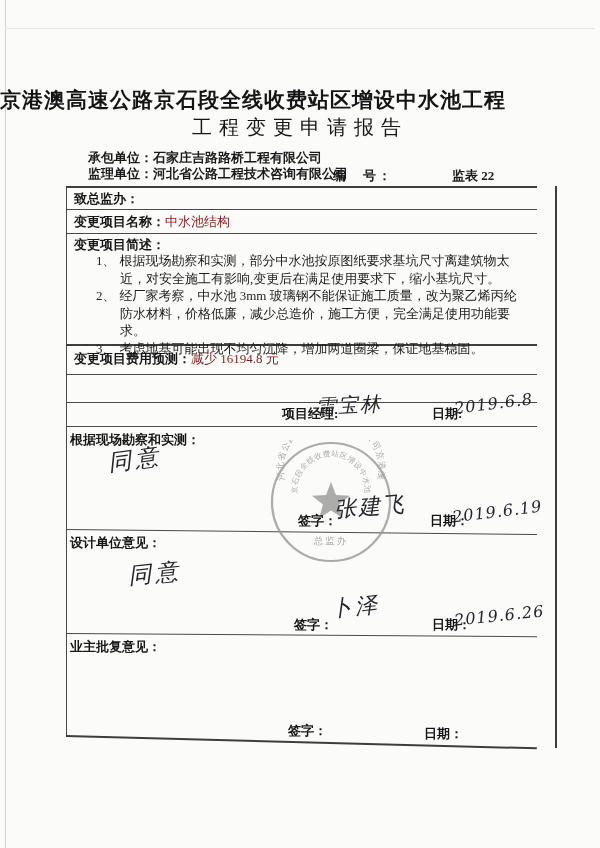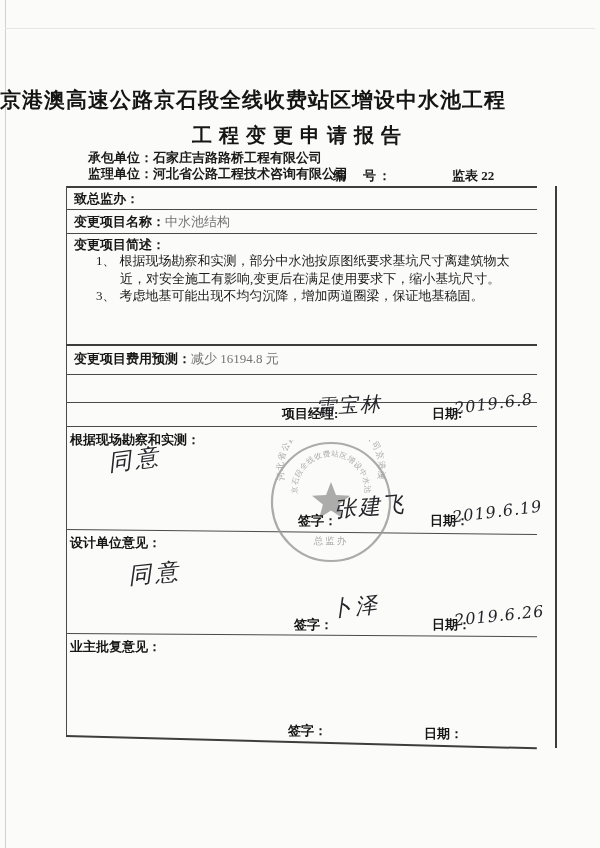--- a/index.html
+++ b/index.html
@@ -7,39 +7,39 @@
     width:600px;height:848px;position:relative;
     background:#fbfbf9;
     font-family:"Liberation Serif","DejaVu Serif",serif;
     color:#1c1c1c;overflow:hidden;
   }
   .scan-edge-left{position:absolute;left:5px;top:0;width:1px;height:848px;background:#d2d2cc;}
   .scan-edge-top{position:absolute;left:5px;top:28px;width:590px;height:1px;background:#e7e7e2;}
 
   .title1{position:absolute;left:0;top:86px;width:600px;
     font-size:21px;font-weight:bold;letter-spacing:1px;color:#151515;}
-  .title2{position:absolute;left:0;top:122px;width:600px;text-align:center;
-    font-size:20px;font-weight:bold;letter-spacing:7px;color:#151515;}
+  .title2{position:absolute;left:0;top:114px;width:600px;text-align:center;
+    font-size:20px;font-weight:normal;letter-spacing:7px;color:#151515;}
 
   .hdrline{position:absolute;font-size:13px;font-weight:bold;color:#1a1a1a;white-space:nowrap;text-align:center;}
   .hdr1{left:88px;top:149px;}
   .hdr2{left:88px;top:165px;}
   .hdr-num{left:333px;top:167px;letter-spacing:2px;}
   .hdr-code{left:452px;top:167px;}
 
   .table{position:absolute;left:66px;top:186px;width:491px;height:563px;}
   .table .bt{position:absolute;left:0;top:0;width:471px;height:2px;background:#3d3d3d;}
   .table .bl{position:absolute;left:0;top:0;width:1px;height:551px;background:#4a4a4a;}
   .table .br{position:absolute;right:0;top:0;width:2px;height:562px;background:#3d3d3d;}
   .hline{position:absolute;left:0;width:471px;height:1px;background:#4a4a4a;}
   .hline.thick{height:2px;background:#3d3d3d;}
 
   .cell{position:absolute;font-size:13px;white-space:nowrap;}
   .lbl{font-weight:600;color:#161616;}
-  .val{font-weight:400;color:#737373;margin-top:28px;}
+  .val{font-weight:400;color:#7f1d1d;margin-top:28px;}
 
   .items{position:absolute;left:30px;top:66px;width:424px;font-size:13px;line-height:17.5px;color:#1b1b1b;}
   .item{padding-left:24px;text-indent:-24px;white-space:normal;}
   .item .inum{font-weight:400;padding-right:4px;}
 
   .hw{position:absolute;font-style:italic;color:#24242a;white-space:nowrap;
       font-family:"DejaVu Serif","Liberation Serif",serif;}
   .hw-pm-sig{left:250px;top:206px;font-size:20px;transform:rotate(-3deg);letter-spacing:2px;}
   .hw-pm-date{left:388px;top:208px;font-size:16px;transform:rotate(-7deg);letter-spacing:1px;}
   .hw-sup-op{left:42px;top:258px;font-size:23px;transform:rotate(-8deg);letter-spacing:4px;}
@@ -90,20 +90,21 @@
 
   <div class="cell lbl" style="left:8px;top:4px">致总监办：</div>
 
   <div class="cell" style="left:8px;top:27px">
     <span class="lbl">变更项目名称：</span><span class="val">中水池结构</span>
   </div>
 
   <div class="cell lbl" style="left:8px;top:50px">变更项目简述：</div>
   <div class="items">
     <div class="item"><span class="inum">1、</span><span>根据现场勘察和实测，部分中水池按原图纸要求基坑尺寸离建筑物太近，对安全施工有影响,变更后在满足使用要求下，缩小基坑尺寸。</span></div>
+    <div class="item"><span class="inum">2、</span><span>经厂家考察，中水池 3mm 玻璃钢不能保证施工质量，改为聚乙烯丙纶防水材料，价格低廉，减少总造价，施工方便，完全满足使用功能要求。</span></div>
     <div class="item"><span class="inum">3、</span><span>考虑地基可能出现不均匀沉降，增加两道圈梁，保证地基稳固。</span></div>
   </div>
 
   <div class="cell" style="left:8px;top:164px">
     <span class="lbl">变更项目费用预测：</span><span class="val">减少 16194.8 元</span>
   </div>
 
 
   <div class="cell lbl" style="left:216px;top:219px">项目经理:</div>
   <div class="hw hw-pm-sig">雷宝林</div>

